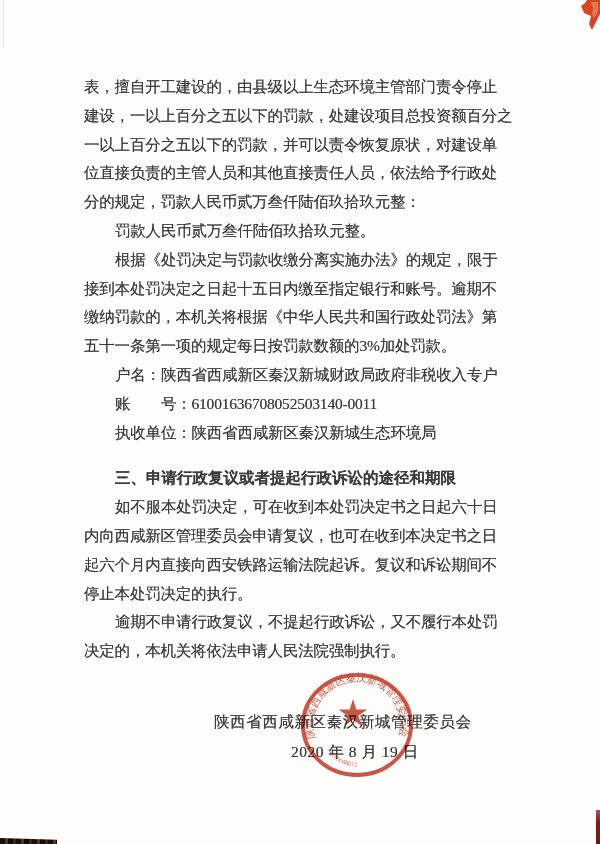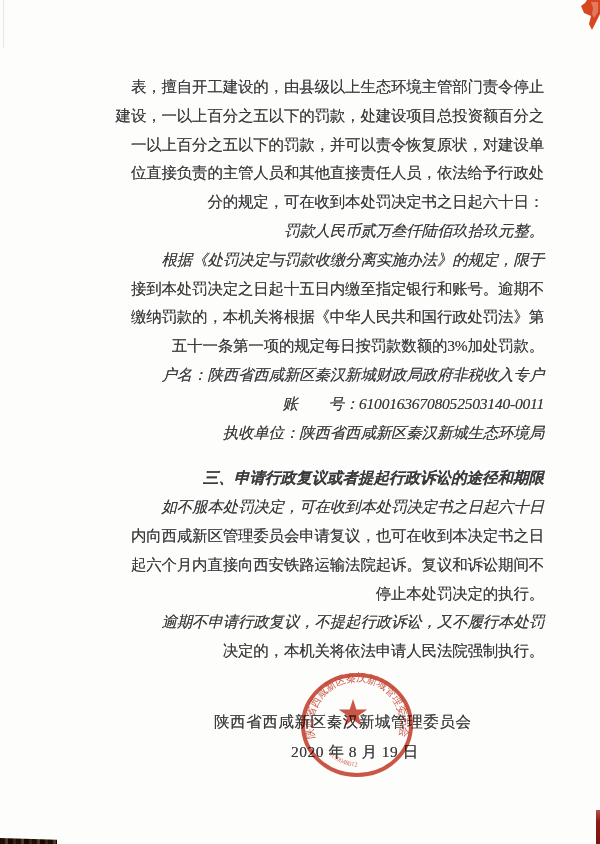--- a/index.html
+++ b/index.html
@@ -10,28 +10,28 @@
     overflow:hidden;
     font-family:"Liberation Serif","DejaVu Serif",serif;
     color:#3b3a3c;
   }
   
   .hairline {
     position:absolute; left:3px; top:0; width:1px; height:48px;
     background:#d9ddc9; opacity:.65;
   }
   
-  .body-text { position:absolute; left:104px; top:73px; width:440px;text-align:right; }
+  .body-text { position:absolute; left:84px; top:73px; width:440px; }
   .line {
     height:28.8px; line-height:28.8px;
     font-size:15.5px; letter-spacing:-0.2px;
     white-space:nowrap;
     text-shadow:0 0 .5px rgba(59,58,60,.7);
   }
-  .line.indent  { padding-left:31px;font-style:italic; }
+  .line.indent  { padding-left:31px; }
   .line.heading { font-weight:bold; letter-spacing:0;margin-top:17px; }
   
   .signature {
     position:absolute; left:214px; top:712px;
     font-size:15.5px; letter-spacing:.6px; white-space:nowrap;
     text-shadow:0 0 .5px rgba(59,58,60,.7);
   }
   .date {
     position:absolute; left:291px; top:742px;
     font-size:15.5px; letter-spacing:.5px; white-space:nowrap;
@@ -63,21 +63,21 @@
 
 <div class="page" style="background: rgb(253, 253, 251); color: rgb(59, 58, 60);">
 
   <div class="hairline"></div>
 
   <div class="body-text">
       <div class="line">表，擅自开工建设的，由县级以上生态环境主管部门责令停止</div>
       <div class="line">建设，一以上百分之五以下的罚款，处建设项目总投资额百分之</div>
       <div class="line">一以上百分之五以下的罚款，并可以责令恢复原状，对建设单</div>
       <div class="line">位直接负责的主管人员和其他直接责任人员，依法给予行政处</div>
-      <div class="line">分的规定，可在收到本处罚决定书之日起六十日：</div>
+      <div class="line">分的规定，罚款人民币贰万叁仟陆佰玖拾玖元整：</div>
       <div class="line indent">罚款人民币贰万叁仟陆佰玖拾玖元整。</div>
       <div class="line indent">根据《处罚决定与罚款收缴分离实施办法》的规定，限于</div>
       <div class="line">接到本处罚决定之日起十五日内缴至指定银行和账号。逾期不</div>
       <div class="line">缴纳罚款的，本机关将根据《中华人民共和国行政处罚法》第</div>
       <div class="line">五十一条第一项的规定每日按罚款数额的3%加处罚款。</div>
       <div class="line indent">户名：陕西省西咸新区秦汉新城财政局政府非税收入专户</div>
       <div class="line indent">账　　号：61001636708052503140-0011</div>
       <div class="line indent">执收单位：陕西省西咸新区秦汉新城生态环境局</div>
       <div class="line indent heading">三、申请行政复议或者提起行政诉讼的途径和期限</div>
       <div class="line indent">如不服本处罚决定，可在收到本处罚决定书之日起六十日</div>

